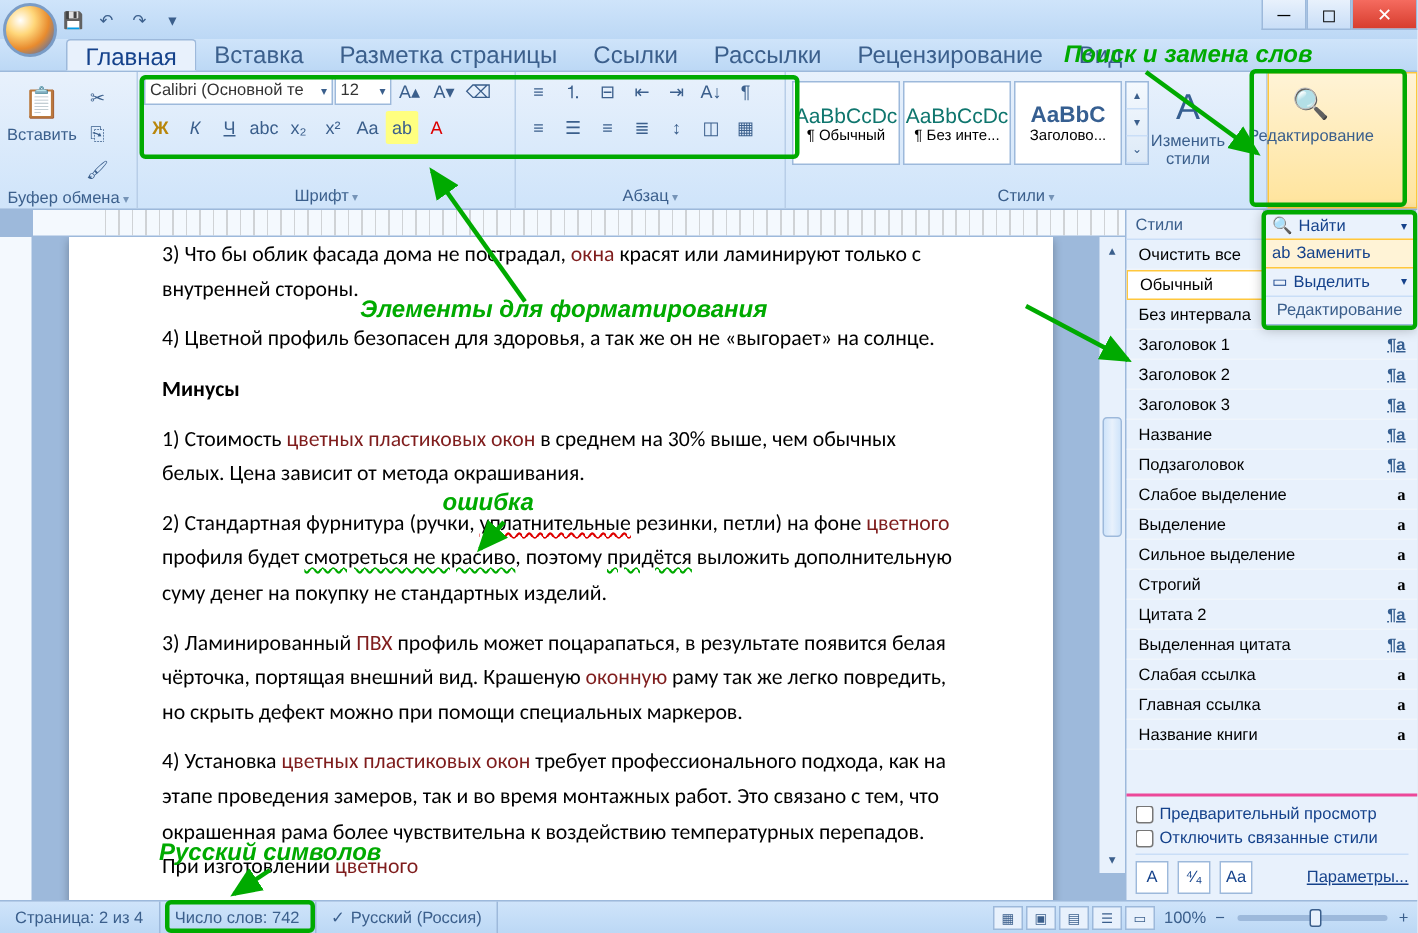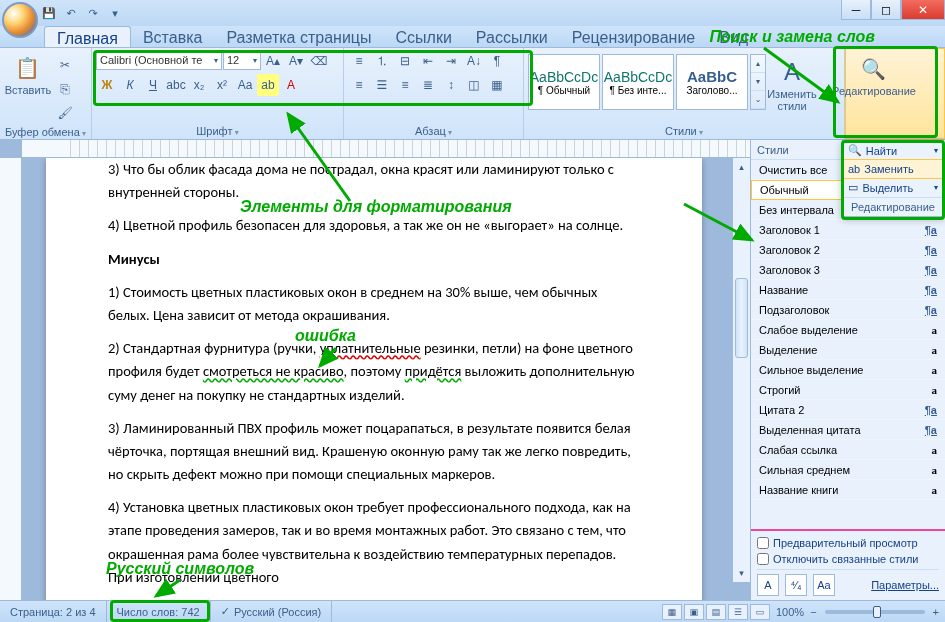--- a/index.html
+++ b/index.html
@@ -45,21 +45,21 @@
   
   
   .workspace { display:flex; height: calc(622px - 26px - 22px - 92px - 22px); }
   .doc-wrap { flex:1; background:#9db9db; position:relative; display:flex; flex-direction:column; }
   .hruler { height:18px; background:#f4f9fe; border-bottom:1px solid #9db9db; margin-left:22px; position:relative; overflow:hidden; }
   .hruler .ticks { position:absolute; left:48px; right:0; top:0; bottom:0; background:repeating-linear-gradient(to right, #999 0, #999 1px, transparent 1px, transparent 9px); opacity:.4; }
   .vruler-col { position:absolute; left:0; top:18px; bottom:0; width:22px; background:#f4f9fe; border-right:1px solid #9db9db; }
   .doc-scroll { flex:1; margin-left:22px; overflow:hidden; background:#9db9db; position:relative; }
   .page { background:#fff; width:656px; margin-left:24px; padding:0 62px; box-shadow:0 2px 6px rgba(0,0,0,.3); min-height:800px; }
   .page p { font-family: Calibri, sans-serif; font-size:14.5px; line-height:1.6; color:#000; margin-bottom:10px; }
-  .page .red { color:#000000; }
+  .page .red { color:#7f1d1d; }
   .page .bold { font-weight:bold; }
   .wavy-red { text-decoration: underline wavy #d00; }
   .wavy-green { text-decoration: underline wavy #0a0; }
   
   .vscroll { position:absolute; right:0; top:18px; bottom:18px; width:18px; background:#e8f1fc; border-left:1px solid #9db9db; }
   .vscroll .thumb { position:absolute; left:2px; right:2px; top:120px; height:80px; background:linear-gradient(to right,#cfe4fa,#e8f1fc,#cfe4fa); border:1px solid #9db9db; border-radius:3px; }
   .vscroll .arr { position:absolute; left:0; right:0; height:18px; display:flex; align-items:center; justify-content:center; font-size:9px; color:#3b5f8c; }
   
   
   .styles-pane { width:195px; background:#e8f1fc; border-left:1px solid #9db9db; display:flex; flex-direction:column; position:relative; }
@@ -312,21 +312,21 @@
         </div>
       <div class="srow">
           <span>Выделенная цитата</span>
           <span class="mark" style="text-decoration:underline">¶a</span>
         </div>
       <div class="srow">
           <span>Слабая ссылка</span>
           <span class="mark a">a</span>
         </div>
       <div class="srow">
-          <span>Сильная среднем</span>
+          <span>Главная ссылка</span>
           <span class="mark a">a</span>
         </div>
       <div class="srow">
           <span>Название книги</span>
           <span class="mark a">a</span>
         </div>
     </div>
     <div class="pane-footer">
       <label class="chk">
           <input type="checkbox" style="">

